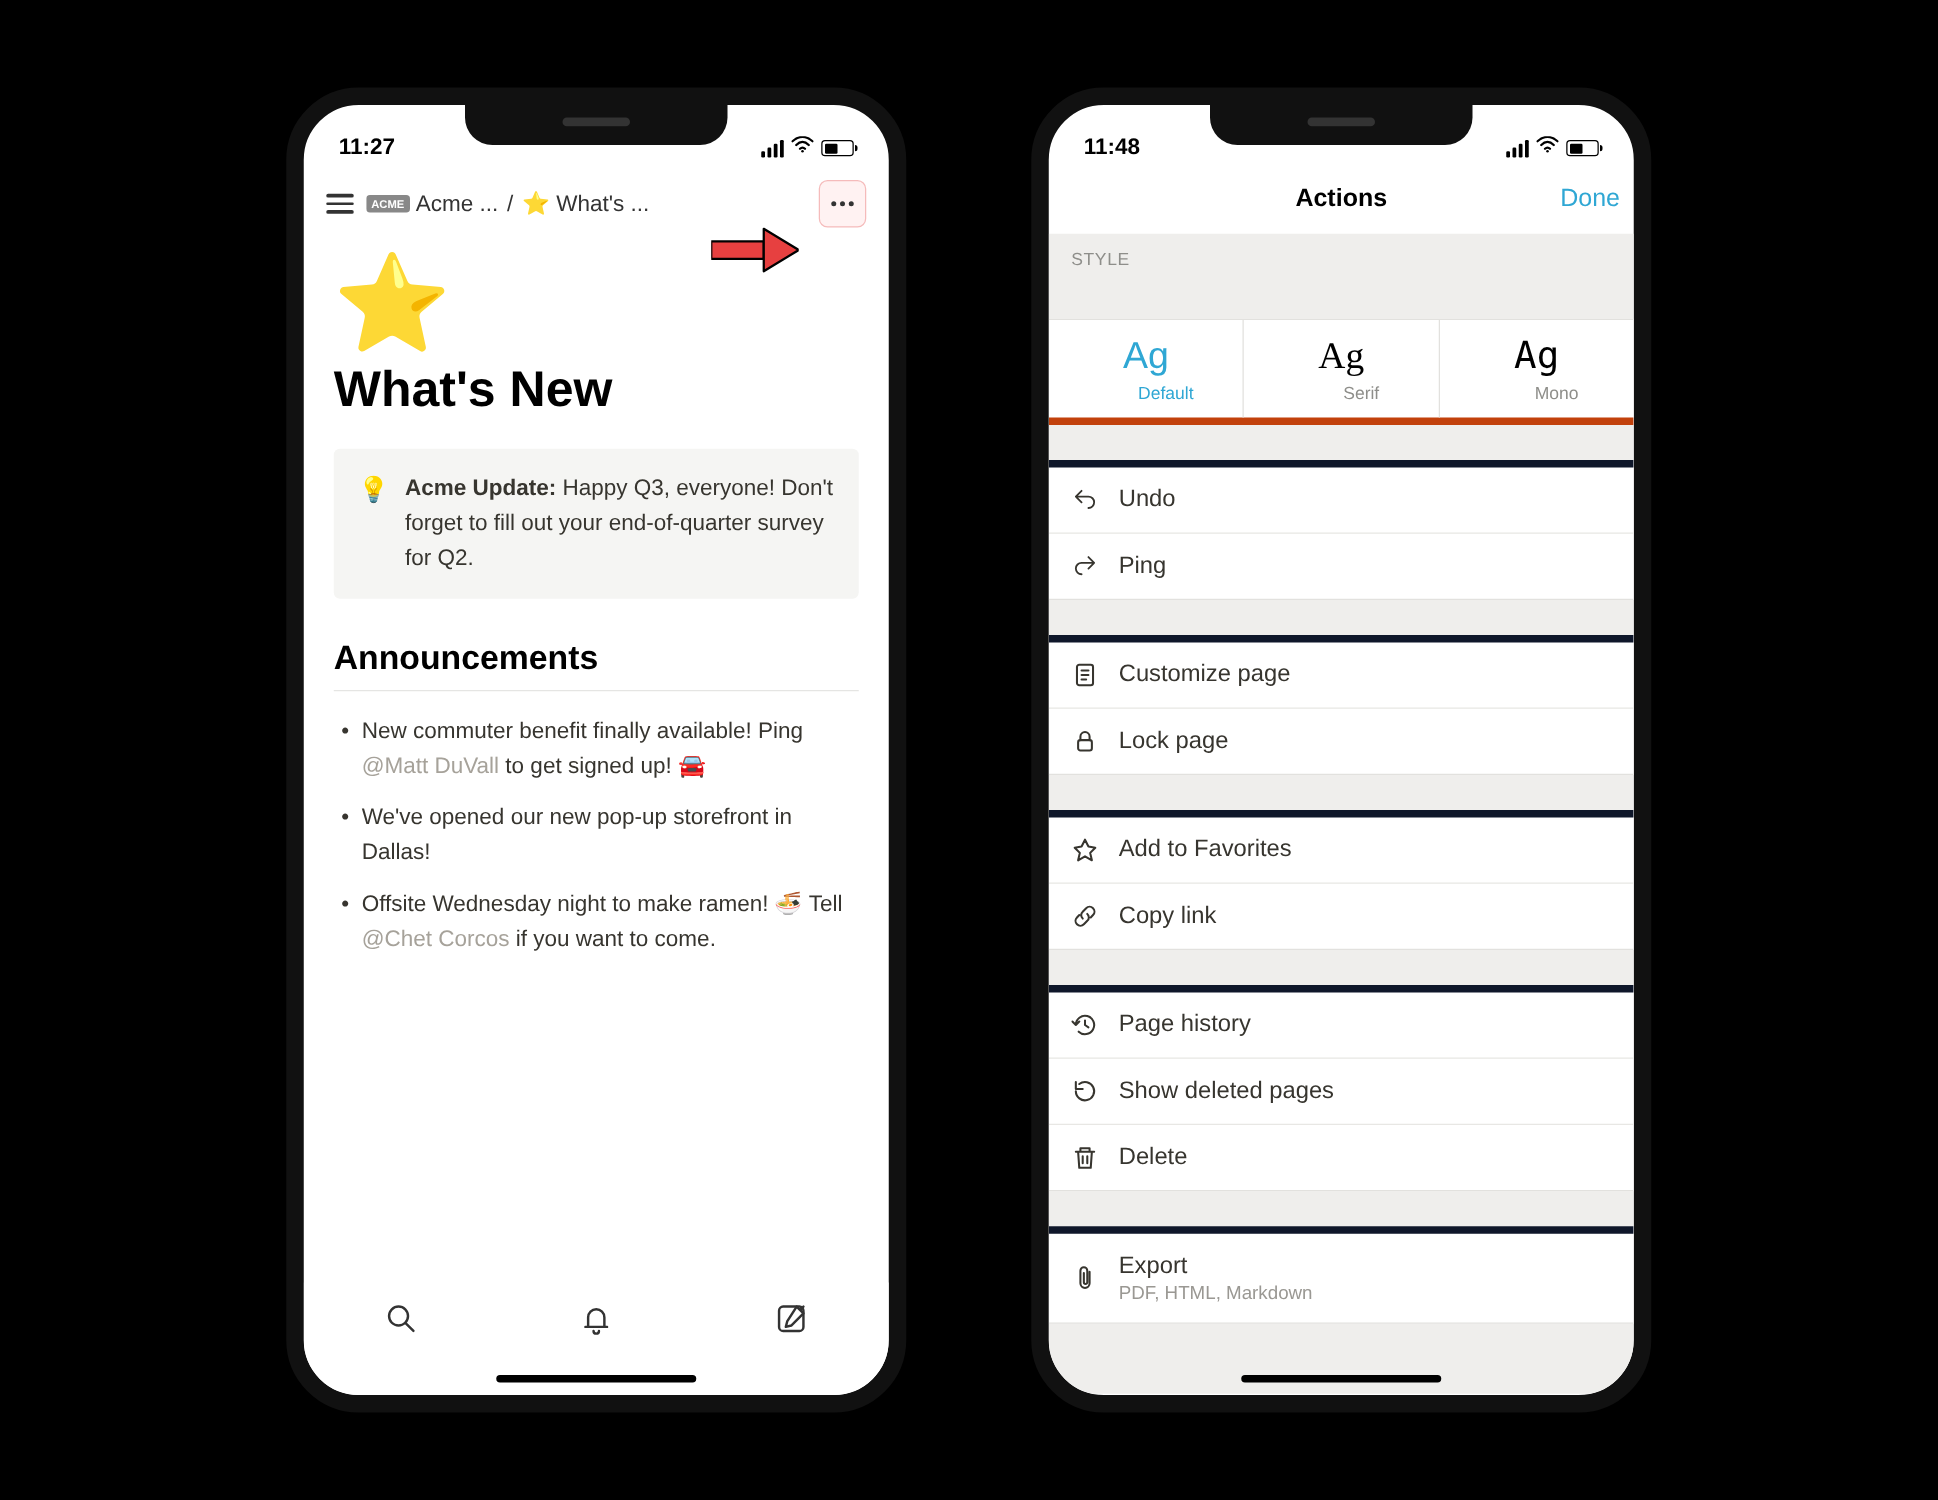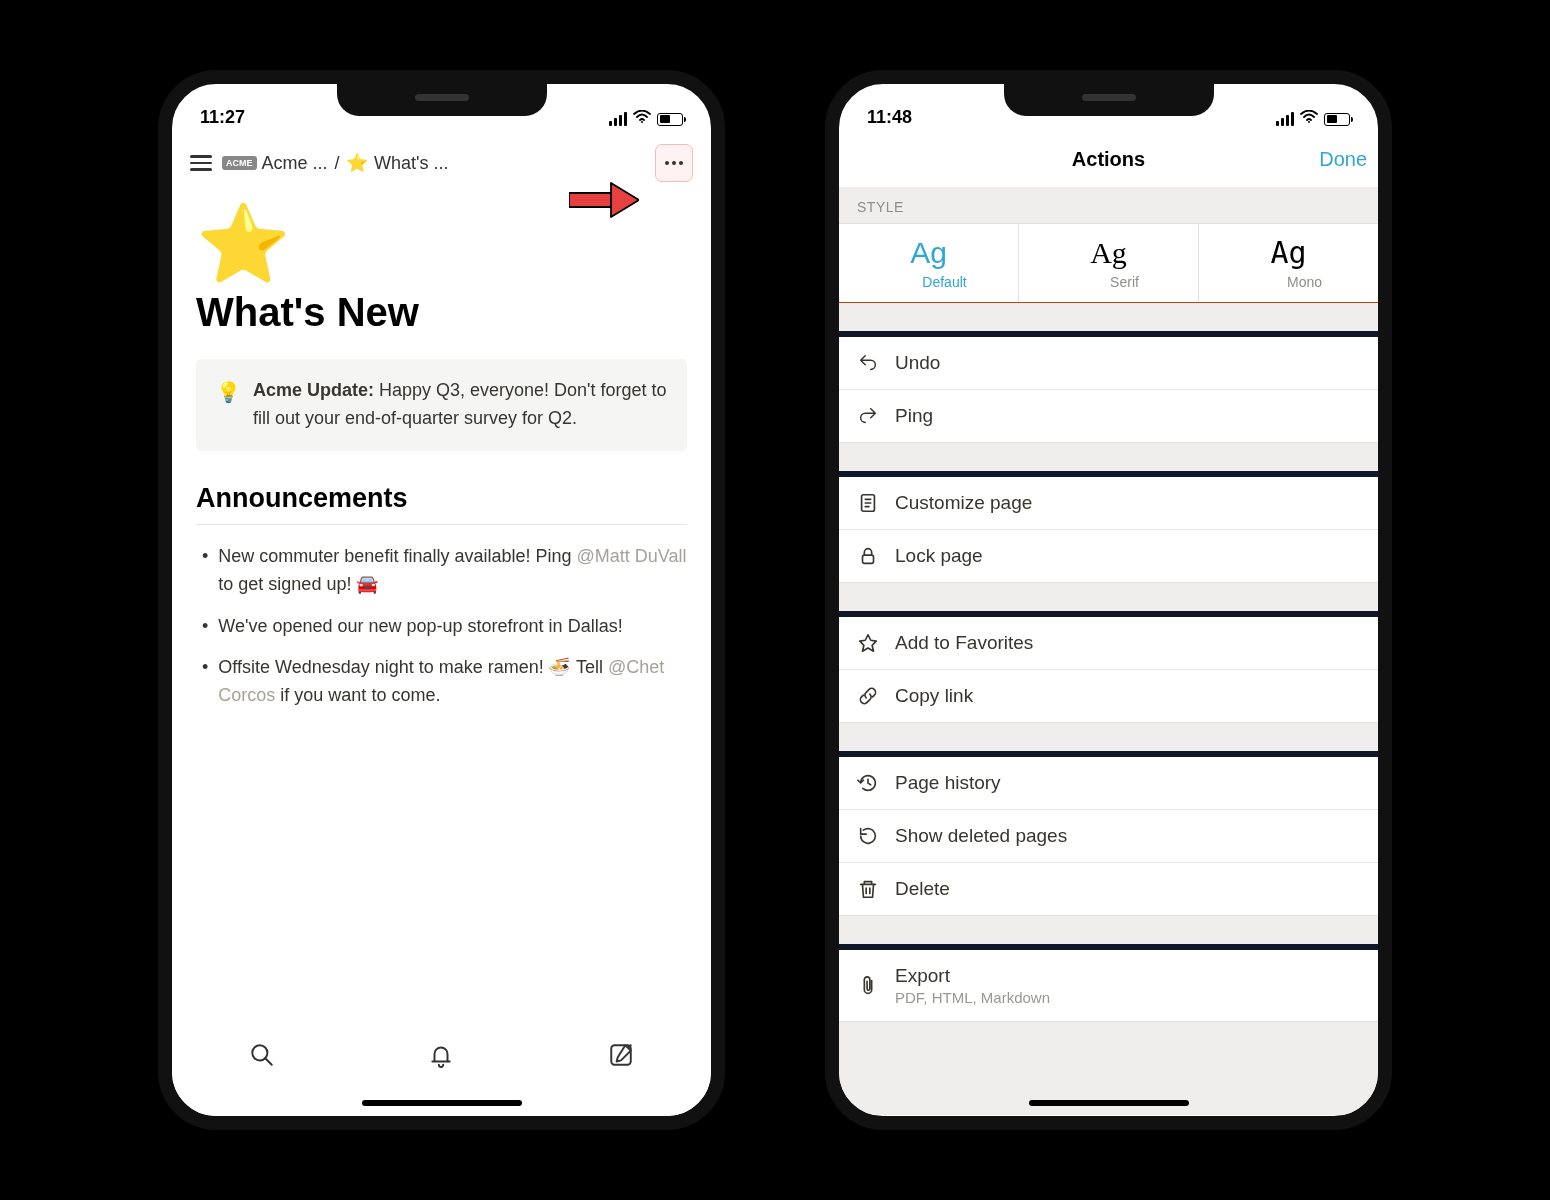--- a/index.html
+++ b/index.html
@@ -8,21 +8,21 @@
     width: 1550px;
     height: 1200px;
     font-family: -apple-system, BlinkMacSystemFont, "Segoe UI", Helvetica, Arial, sans-serif;
     display: flex;
     justify-content: center;
     align-items: flex-start;
     gap: 100px;
     padding-top: 70px;
   }
   .phone {
-    width: 567px;
+    width: 496px;
     height: 1060px;
     background: #fff;
     border-radius: 58px;
     border: 14px solid #111;
     position: relative;
     overflow: hidden;
     box-shadow: 0 30px 80px rgba(0,0,0,0.6);
   }
   .notch {
     position: absolute;
@@ -154,21 +154,22 @@
     color: #2fa7d4; font-weight: 400; font-size: 20px;
   }
   .sheet { background: #efeeec; height: calc(100% - 48px - 56px); overflow: hidden; }
   .section-label {
     font-size: 14px; color: #8e8e8a; padding: 12px 18px 8px; letter-spacing: 0.5px;
   }
   .style-row {
     background: #fff;
     display: flex;
     border-top: 1px solid #e2e1de;
-    border-bottom: 1px solid #c2410c;
+    border-bottom: 6px solid #c2410c;
+    margin-top: 32px;
   }
   .style-opt {
     flex: 1; text-align: center; padding: 14px 0 12px;
     border-right: 1px solid #e2e1de;
   }
   .style-opt:last-child { border-right: none; }
   .style-opt .ag { font-size: 30px; line-height: 1; }
   .style-opt .ag.default { color: #2fa7d4; font-family: -apple-system, sans-serif; }
   .style-opt .ag.serif { font-family: Georgia, serif; }
   .style-opt .ag.mono { font-family: ui-monospace, Menlo, monospace; }

